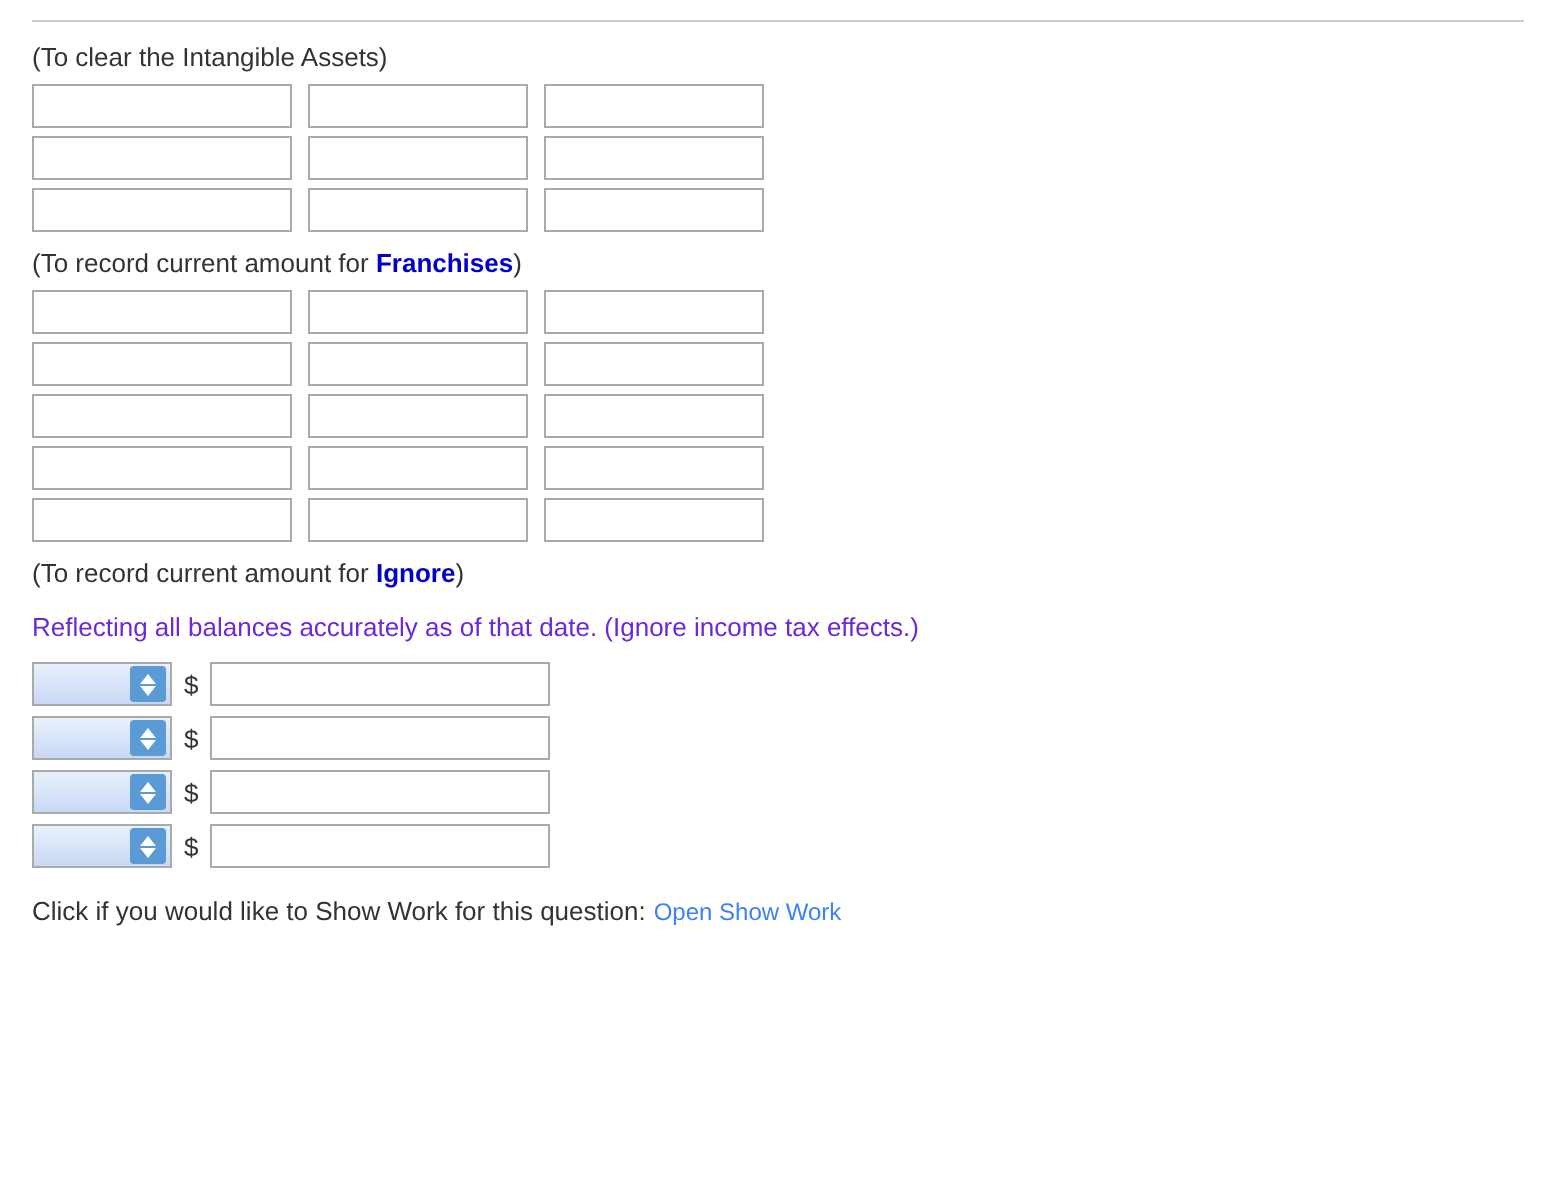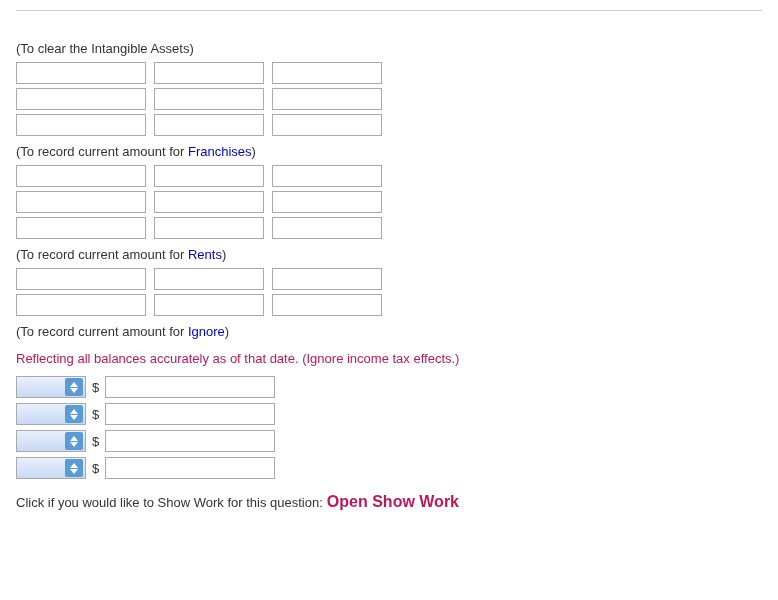--- a/index.html
+++ b/index.html
@@ -11,20 +11,21 @@
       padding: 10px 16px;
     }
     .section-label {
       color: #333;
       margin-bottom: 6px;
       margin-top: 8px;
       font-size: 13px;
     }
     .section-label span.highlight {
       color: #0000cc;
+      font-weight: bold;
     }
     .row-group {
       margin-bottom: 4px;
     }
     .input-row {
       display: flex;
       gap: 8px;
       margin-bottom: 4px;
       align-items: center;
     }
@@ -35,21 +36,21 @@
       padding: 2px 4px;
       background: #fff;
     }
     .col-wide { width: 130px; }
     .col-mid { width: 110px; }
     .col-short { width: 110px; }
 
     .reflecting-text {
       margin: 12px 0 10px 0;
       font-size: 13px;
-      color: #be185d;
+      color: #6d28d9;
     }
 
     .amount-row {
       display: flex;
       align-items: center;
       margin-bottom: 5px;
       gap: 4px;
     }
     .spinner-box {
       width: 70px;
@@ -103,30 +104,29 @@
       margin-top: 14px;
       font-size: 13px;
       display: flex;
       align-items: center;
       gap: 4px;
     }
     .show-work-row strong {
       font-weight: normal;
     }
     .show-work-link {
-      color: #be185d;
+      color: #3b82f6;
       text-decoration: none;
       cursor: pointer;
-      font-size: 16px;
-      font-weight: bold;
+      font-size: 12px;
     }
     .top-border {
       border-top: 1px solid #ccc;
       margin-bottom: 8px;
-      padding-top: 22px;
+      padding-top: 2px;
     }
   </style>
 </head>
 <body>
 
 <div class="top-border">
   <div class="section-label">
     <span>(To clear the Intangible Assets)</span>
   </div>
   <div class="row-group">
@@ -165,23 +165,20 @@
     </div>
     <div class="input-row">
       <input type="text" class="col-wide" value="" style="">
       <input type="text" class="col-mid" value="" style="">
       <input type="text" class="col-short" value="" style="">
     </div>
   </div>
 </div>
 
 <div>
-  <div class="section-label">
-    <span>(To record current amount for </span><span class="highlight">Rents</span><span>)</span>
-  </div>
   <div class="row-group">
     <div class="input-row">
       <input type="text" class="col-wide" value="" style="">
       <input type="text" class="col-mid" value="" style="">
       <input type="text" class="col-short" value="" style="">
     </div>
     <div class="input-row">
       <input type="text" class="col-wide" value="" style="">
       <input type="text" class="col-mid" value="" style="">
       <input type="text" class="col-short" value="" style="">

